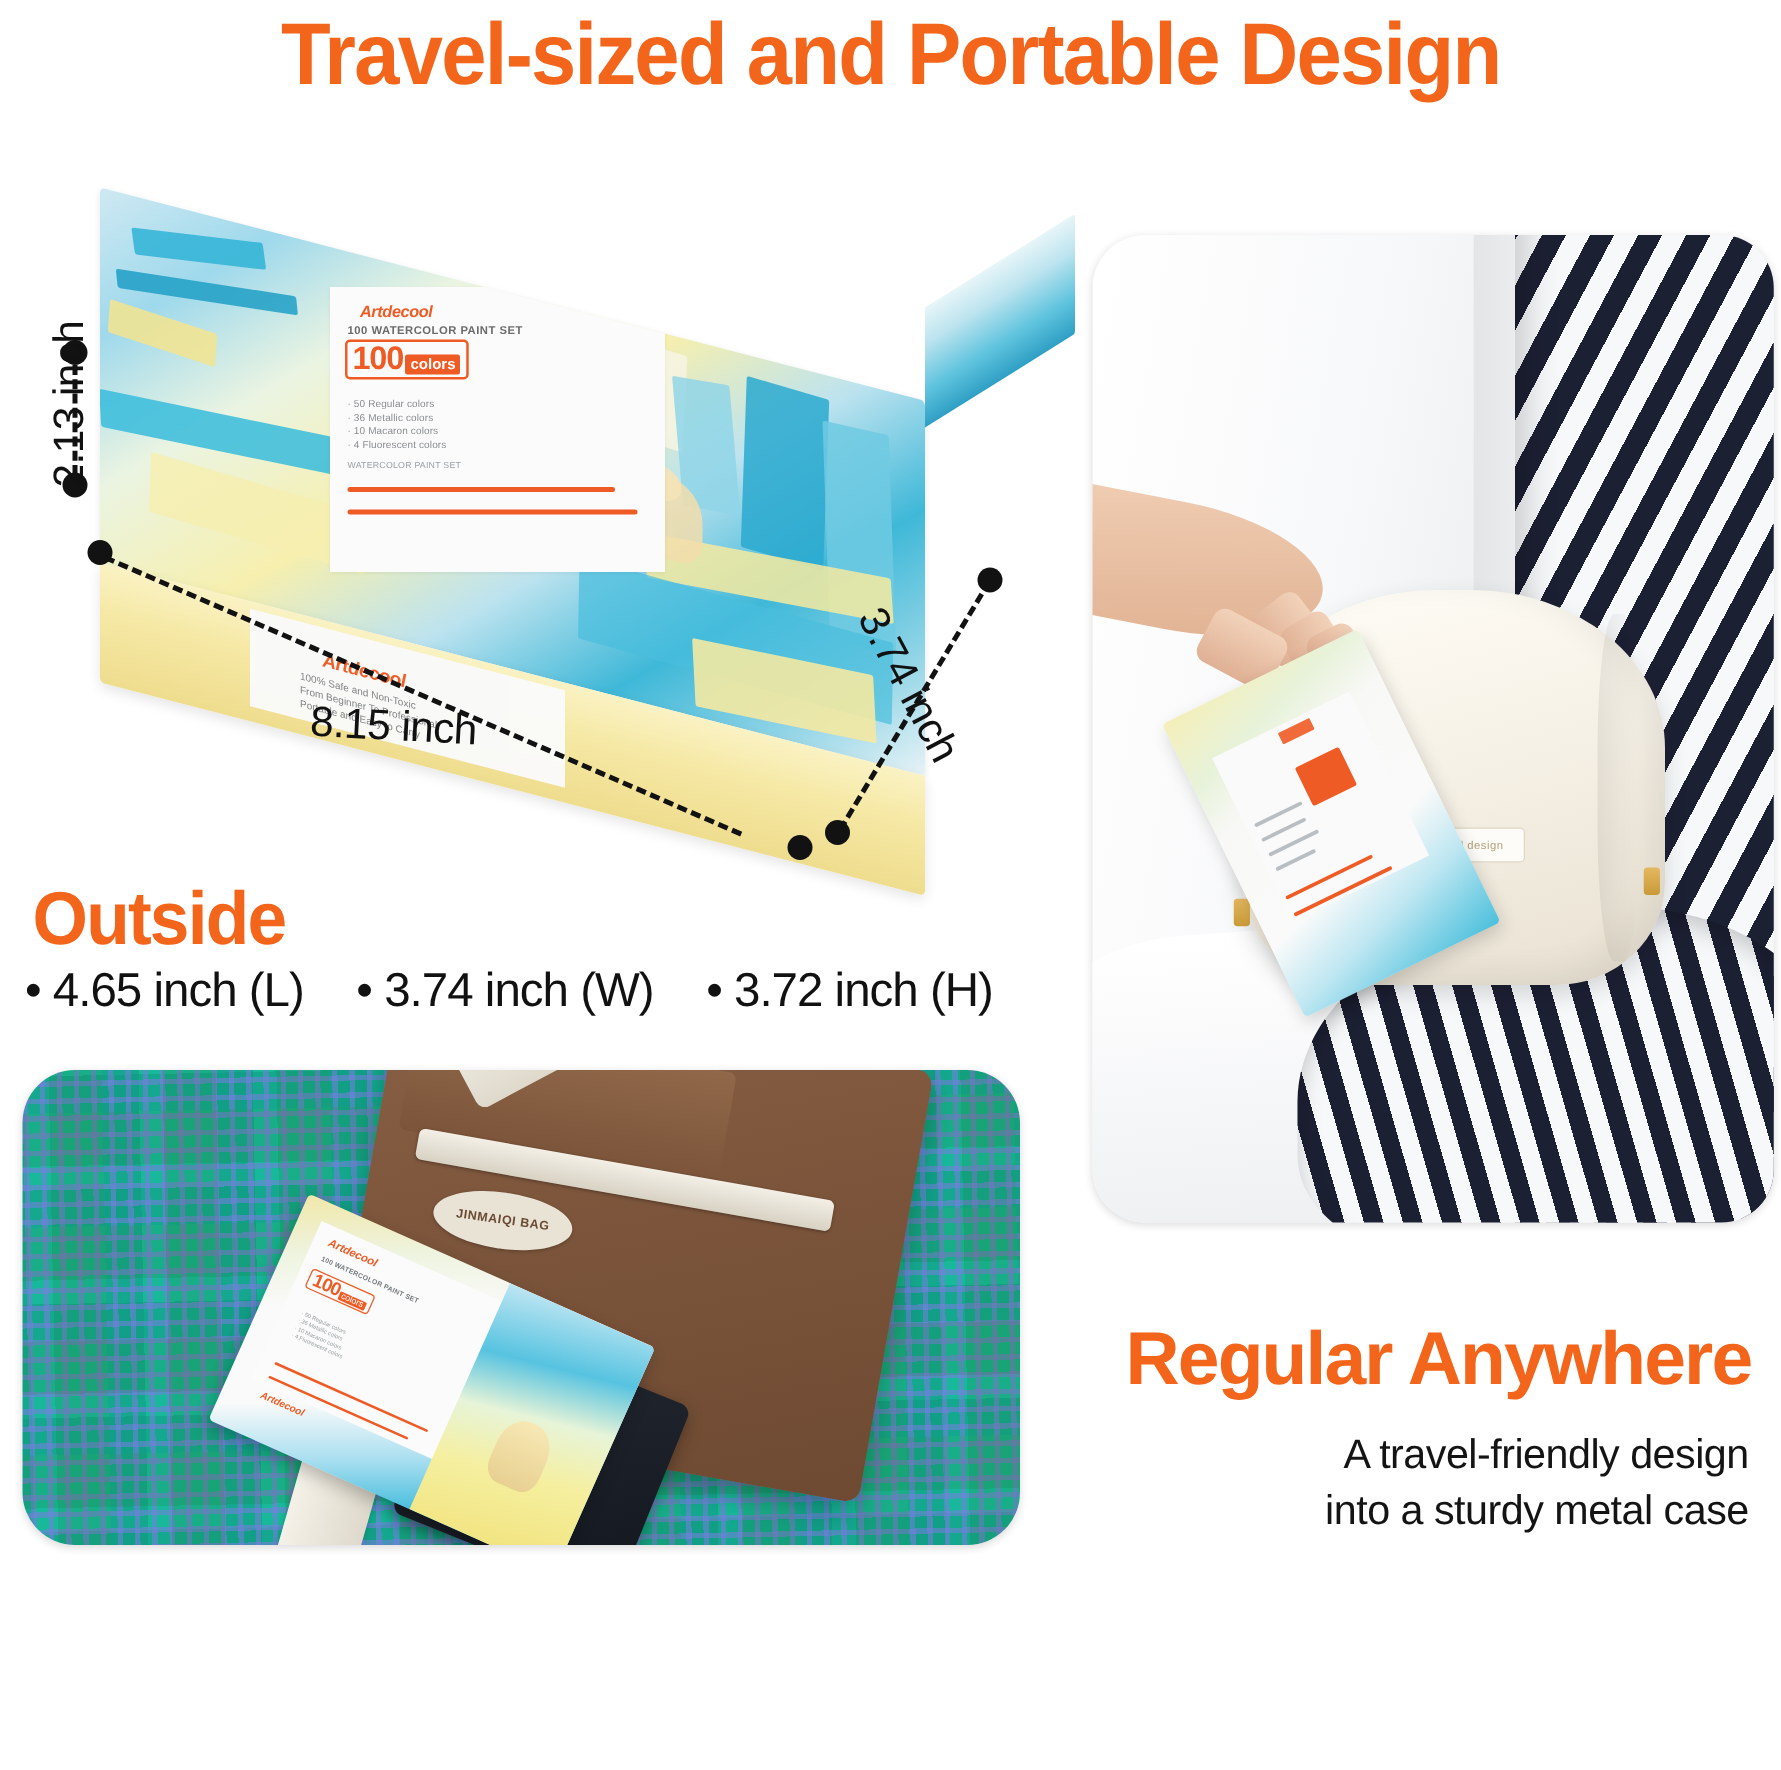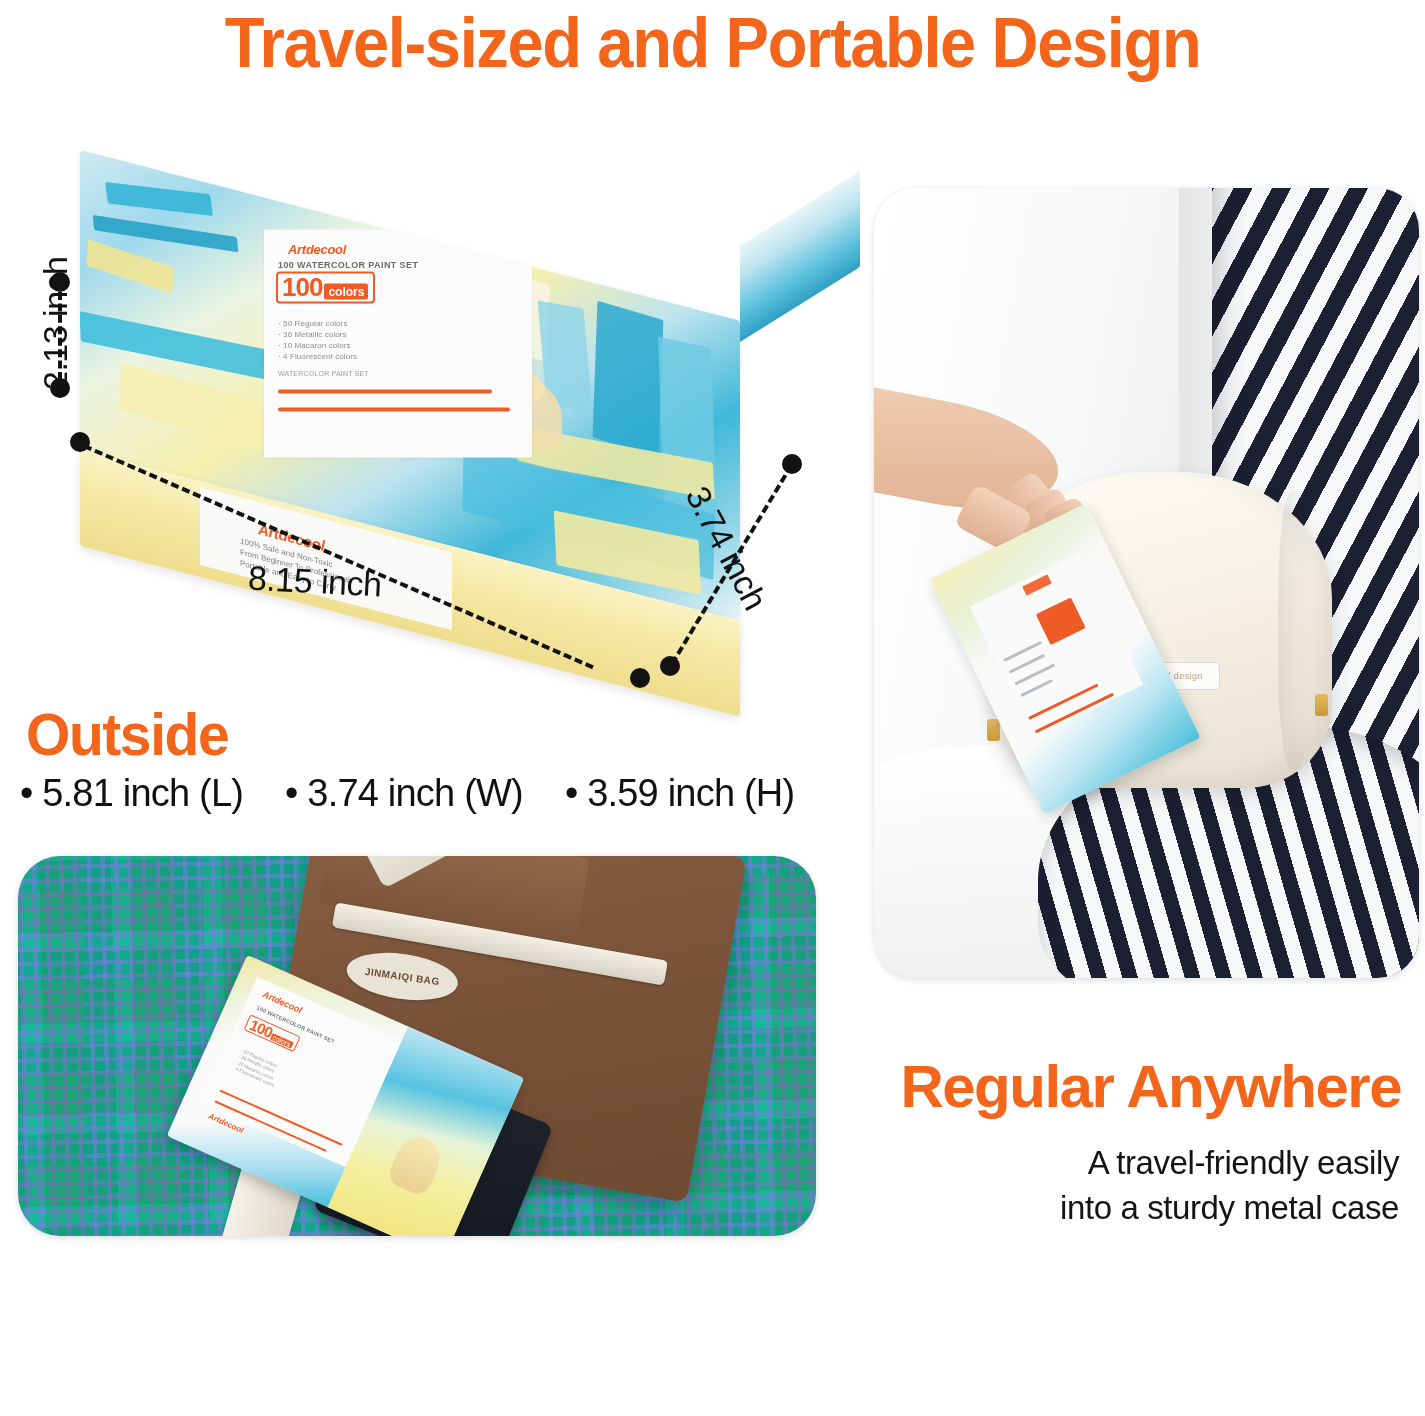--- a/index.html
+++ b/index.html
@@ -385,23 +385,23 @@
     <div class="dim-label" style="left:248px;top:442px;transform:rotate(3deg);">8.15 inch</div>
 
     <div class="dot" style="left:660px;top:536px;"></div>
     <div class="dot" style="left:782px;top:334px;"></div>
     <div class="dash-line" style="left:672px;top:542px;width:232px;transform:rotate(-59deg);"></div>
     <div class="dim-label" style="left:712px;top:360px;transform:rotate(62deg);transform-origin:left top;">3.74 inch</div>
   </div>
 
   <div class="outside-head">Outside</div>
   <div class="outside-dims">
-    <span>• 5.81 inch (L)</span>
+    <span>• 4.65 inch (L)</span>
     <span>• 3.74 inch (W)</span>
-    <span>• 3.59 inch (H)</span>
+    <span>• 3.72 inch (H)</span>
   </div>
 
   <div class="photo" id="photo-hand-bag">
     <div class="pb-wallL"></div>
     <div class="pb-wallR"></div>
     <div class="pb-stripes"></div>
     <div class="pb-table"></div>
     <div class="pb-stripes2"></div>
 
     <div class="pb-bag">
@@ -466,18 +466,18 @@
       <div class="rl" style="top:68%;width:44%;"></div>
       <div class="rl" style="top:74%;width:40%;"></div>
       <div class="lg2">Artdecool</div>
       <div class="art"></div>
       <div class="pl-dog"></div>
     </div>
   </div>
 
   <div class="create-head">Regular Anywhere</div>
   <div class="create-sub">
-    <div>A travel-friendly easily</div>
+    <div>A travel-friendly design</div>
     <div>into a sturdy metal case</div>
   </div>
 
 
 </div>
 
 </body></html>

